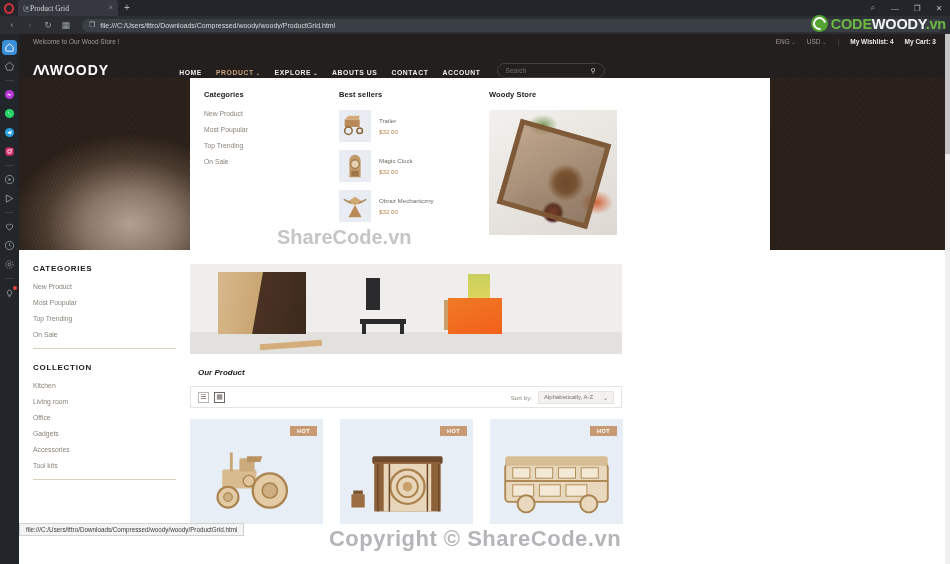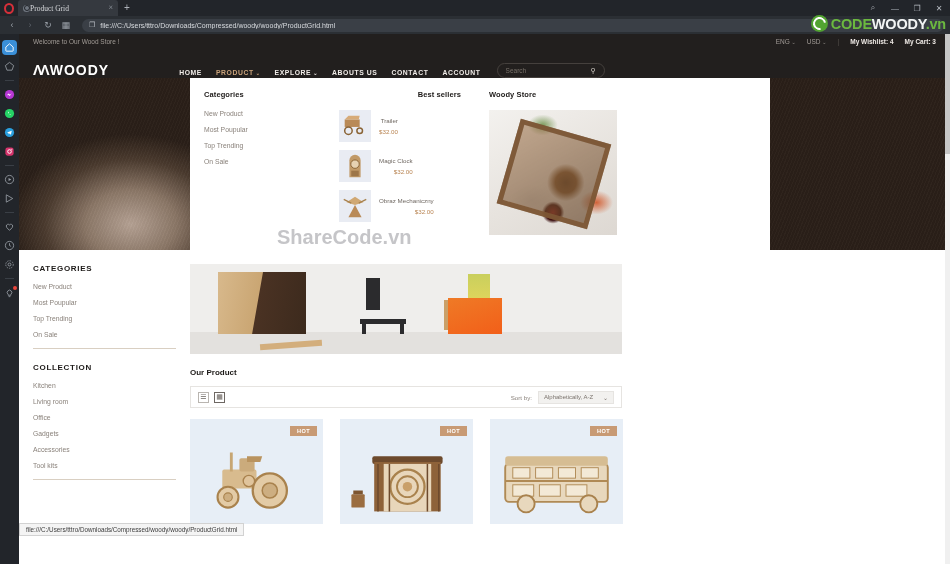--- a/index.html
+++ b/index.html
@@ -162,21 +162,21 @@
     content: ""; position: absolute; inset: 0;
     background: repeating-linear-gradient(112deg, rgba(255,255,255,.025) 0 1px, rgba(0,0,0,.02) 1px 3px);
   }
   .megamenu {
     position: absolute; left: 171px; top: 0; width: 580px; bottom: 0;
     background: #ffffff; display: flex; padding: 12px 0 0 0;
   }
   .mm-col { padding: 0 14px; }
   .mm-col.catalog { width: 155px; }
   .mm-col.categories { width: 135px; }
-  .mm-col.best { width: 150px; text-align: right; }
+  .mm-col.best { width: 150px; }
   .mm-col.store { width: 150px; padding-right: 8px; }
   .mm-title {
     font-size: 7.5px; font-weight: bold; color: #1d1a18; margin-bottom: 11px;
     letter-spacing: .1px;
   }
   .mm-link {
     display: block; font-size: 6.8px; color: #8a827b; margin-bottom: 9px;
     text-decoration: none;
   }
   .bs-item { display: flex; align-items: center; gap: 8px; margin-bottom: 8px; }
@@ -232,21 +232,21 @@
   .ch2 .back { position:absolute; left:6px; top:0; width:14px; height:32px; background:#2b2b2d; }
   .ch2 .seat { position:absolute; left:0; bottom:10px; width:46px; height:5px; background:#2b2b2d; }
   .ch2 .leg1 { position:absolute; left:2px; bottom:0; width:4px; height:14px; background:#2b2b2d; }
   .ch2 .leg2 { position:absolute; left:40px; bottom:0; width:4px; height:14px; background:#2b2b2d; }
   .ch3 { left: 258px; width: 62px; height: 60px; }
   .ch3 .back { position:absolute; left:20px; top:0; width:22px; height:30px; background:linear-gradient(180deg,#c9cf5d,#e2d65c); }
   .ch3 .body { position:absolute; left:0; bottom:0; width:54px; height:36px; background:linear-gradient(160deg,#ef7a26,#f25f19); }
   .ch3 .wood { position:absolute; left:-4px; bottom:4px; width:34px; height:30px; background:#caa068; }
 
   .our-product {
-    font-size: 8px; font-weight: bold; color: #1d1a18; margin: 14px 0 9px 0;
+    font-size: 8px; font-weight: bold; color: #1d1a18; margin: 14px 0 9px 8px; font-style: italic;
   }
   .toolbar {
     width: 432px; height: 22px; border: 1px solid #e6e4e1;
     display: flex; align-items: center; padding: 0 7px; justify-content: space-between;
   }
   .viewtoggles { display: flex; gap: 5px; }
   .vt {
     width: 11px; height: 11px; border: 1px solid #b9b5b0;
     display: flex; align-items: center; justify-content: center;
     font-size: 7px; color: #6d6762; background: #fff;
@@ -636,16 +636,17 @@
         </div>
       </section>
     </div>
 
   </div>
 
   <div class="page-scrollbar">
     <div class="thumb"></div>
   </div>
 
+  <div class="copy-watermark">Copyright © ShareCode.vn</div>
 
   <div class="statusbar">file:///C:/Users/tttro/Downloads/Compressed/woody/woody/ProductGrid.html</div>
 
 </div>
 
 </body></html>

